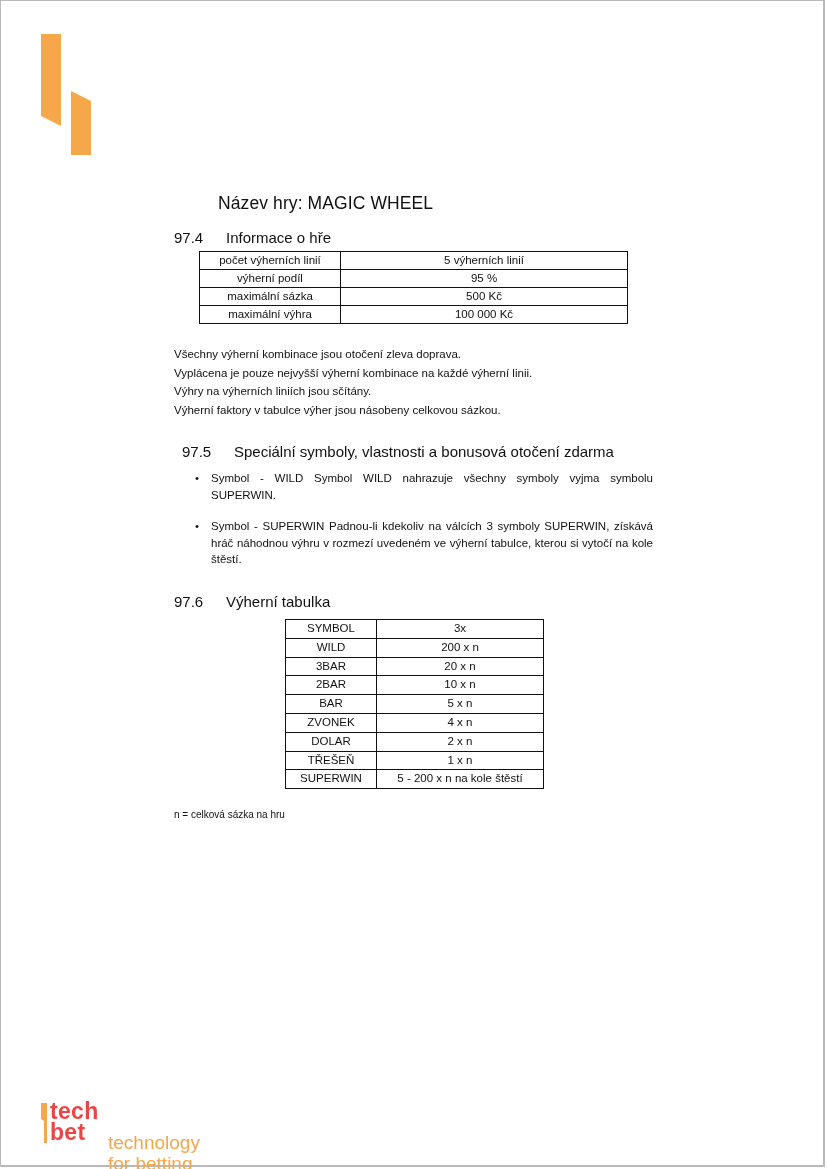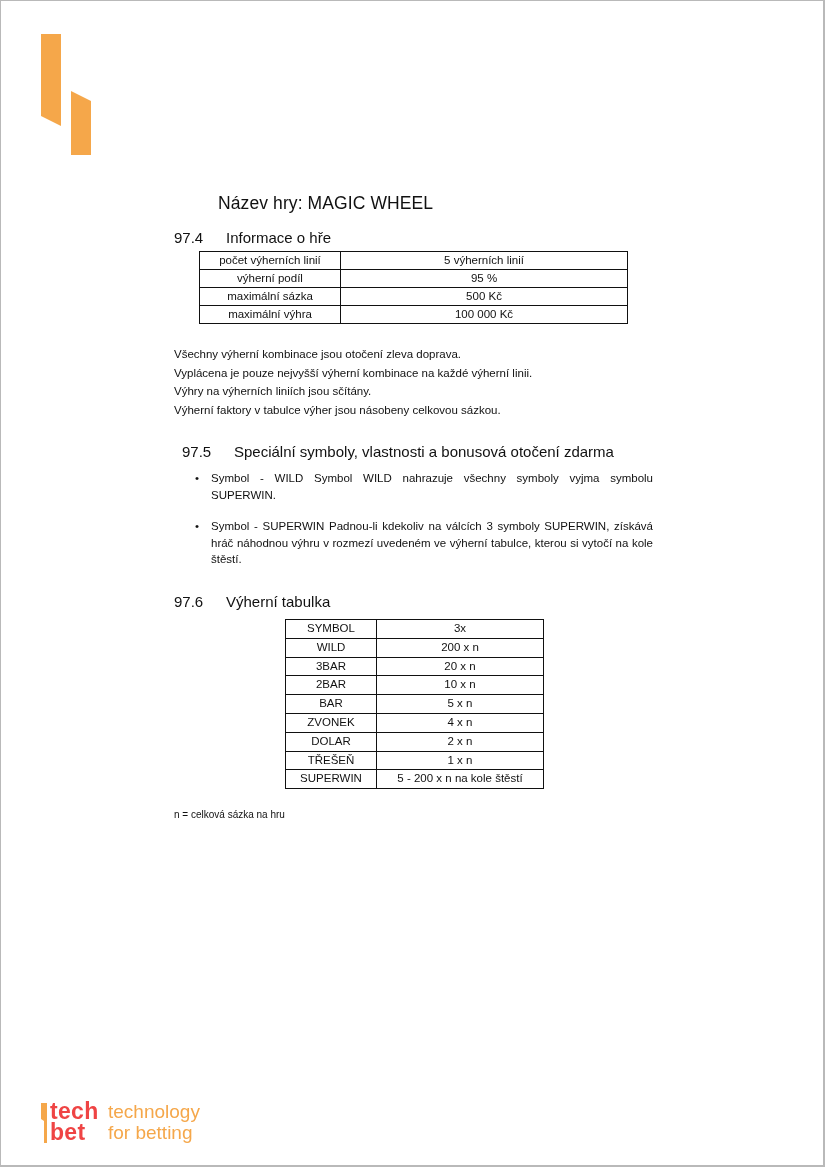--- a/index.html
+++ b/index.html
@@ -22,21 +22,21 @@
     .bullet .txt { text-align: justify; flex: 1; }
     .win-table { left: 284px; top: 618px; width: 259px; }
     .win-table td { border: 1px solid #111; height: 17.8px; padding: 0 3px; text-align: center; line-height: 17.8px; white-space: nowrap; }
     .win-table td.c1 { width: 84px; }
     .note { position: absolute; left: 173px; top: 808px; font-size: 10px; }
     .footer-logo { position: absolute; left: 38px; top: 1099px; height: 46px; width: 200px; }
     .fl-bar { position: absolute; left: 2px; top: 3px; width: 6px; height: 40px; }
     .fl-tech, .fl-bet { position: absolute; left: 11px; font-weight: bold; font-size: 23px; color: #ef4444; letter-spacing: 0.3px; line-height: 21px; }
     .fl-tech { top: 1px; }
     .fl-bet { top: 22px; }
-    .fl-t1, .fl-t2 { position: absolute; left: 69px; font-size: 19px; color: #f5a74a; line-height: 21px; }
+    .fl-t1, .fl-t2 { position: absolute; left: 69px; font-size: 19px; color: #f5a74a; line-height: 21px; margin-top: 31px; }
     .fl-t1 { top: 1px; }
     .fl-t2 { top: 22px; }
   </style>
 </head>
 <body>
 
 <div class="page">
 
   <svg class="logo-top" viewBox="0 0 52 122">
     <polygon points="0,0 20,0 20,92 0,82" fill="#f5a74a"></polygon>

